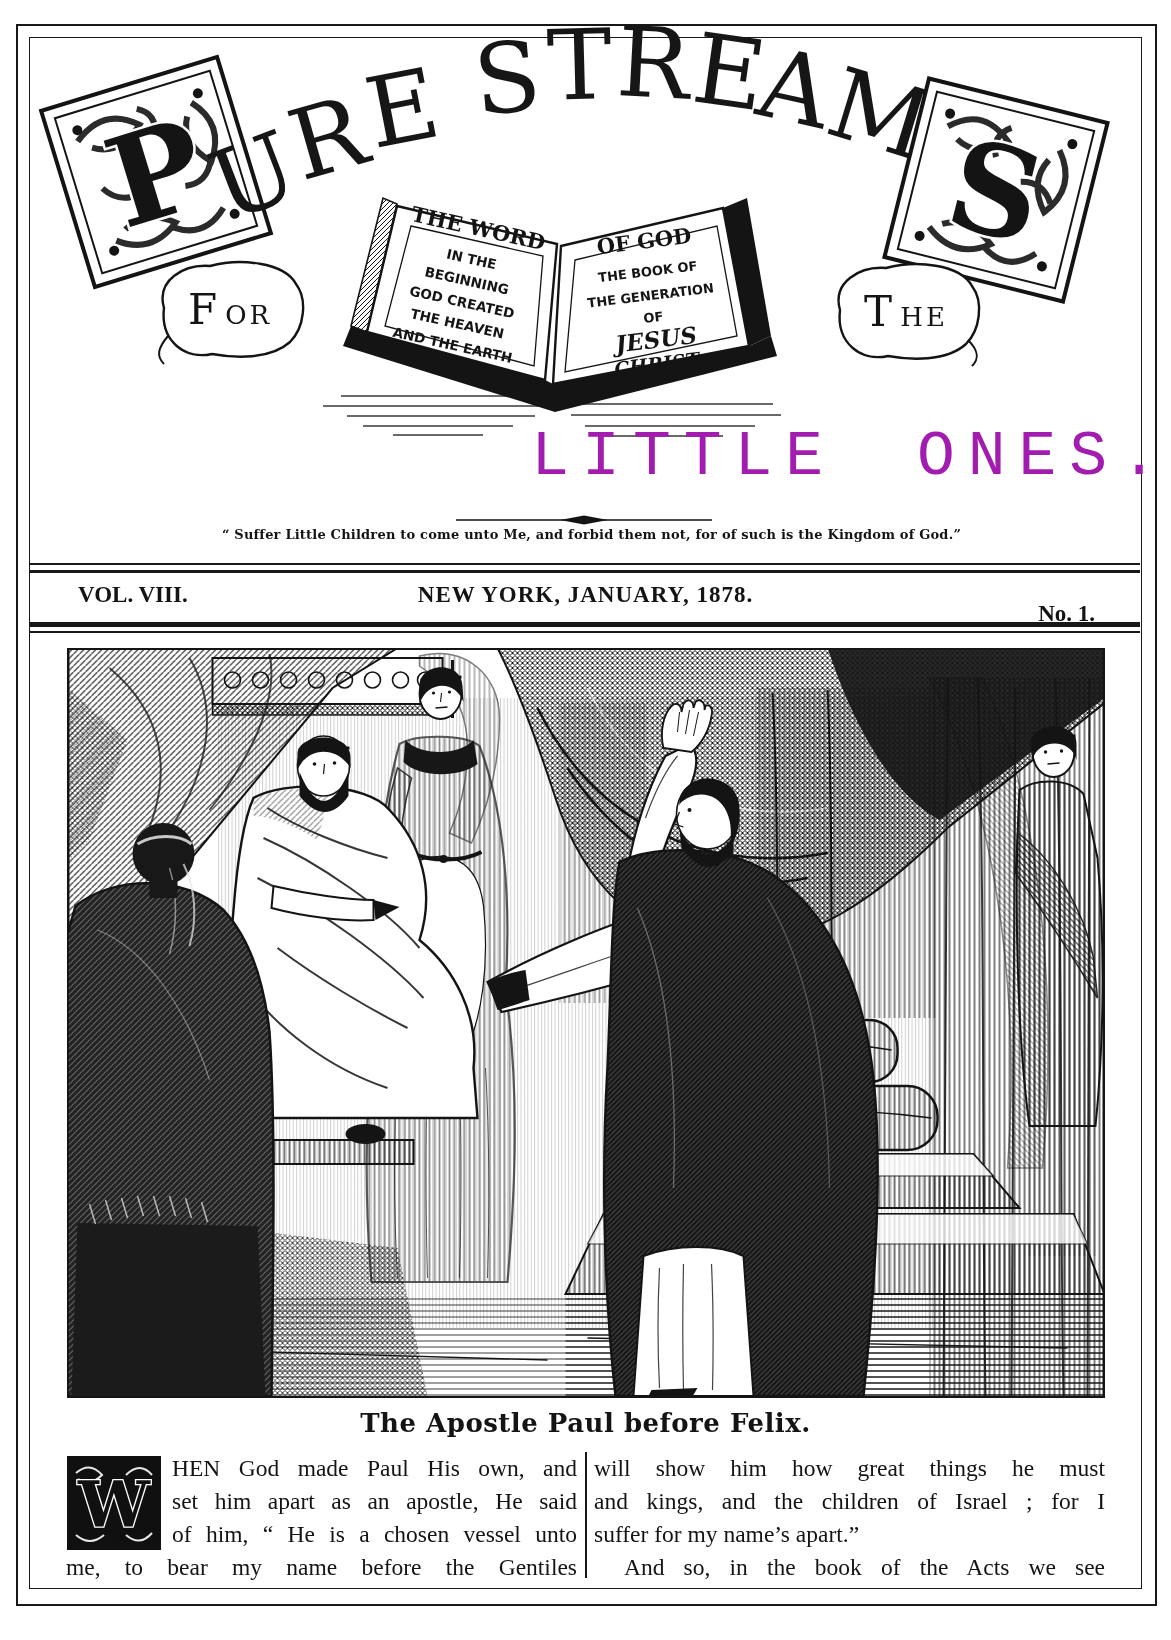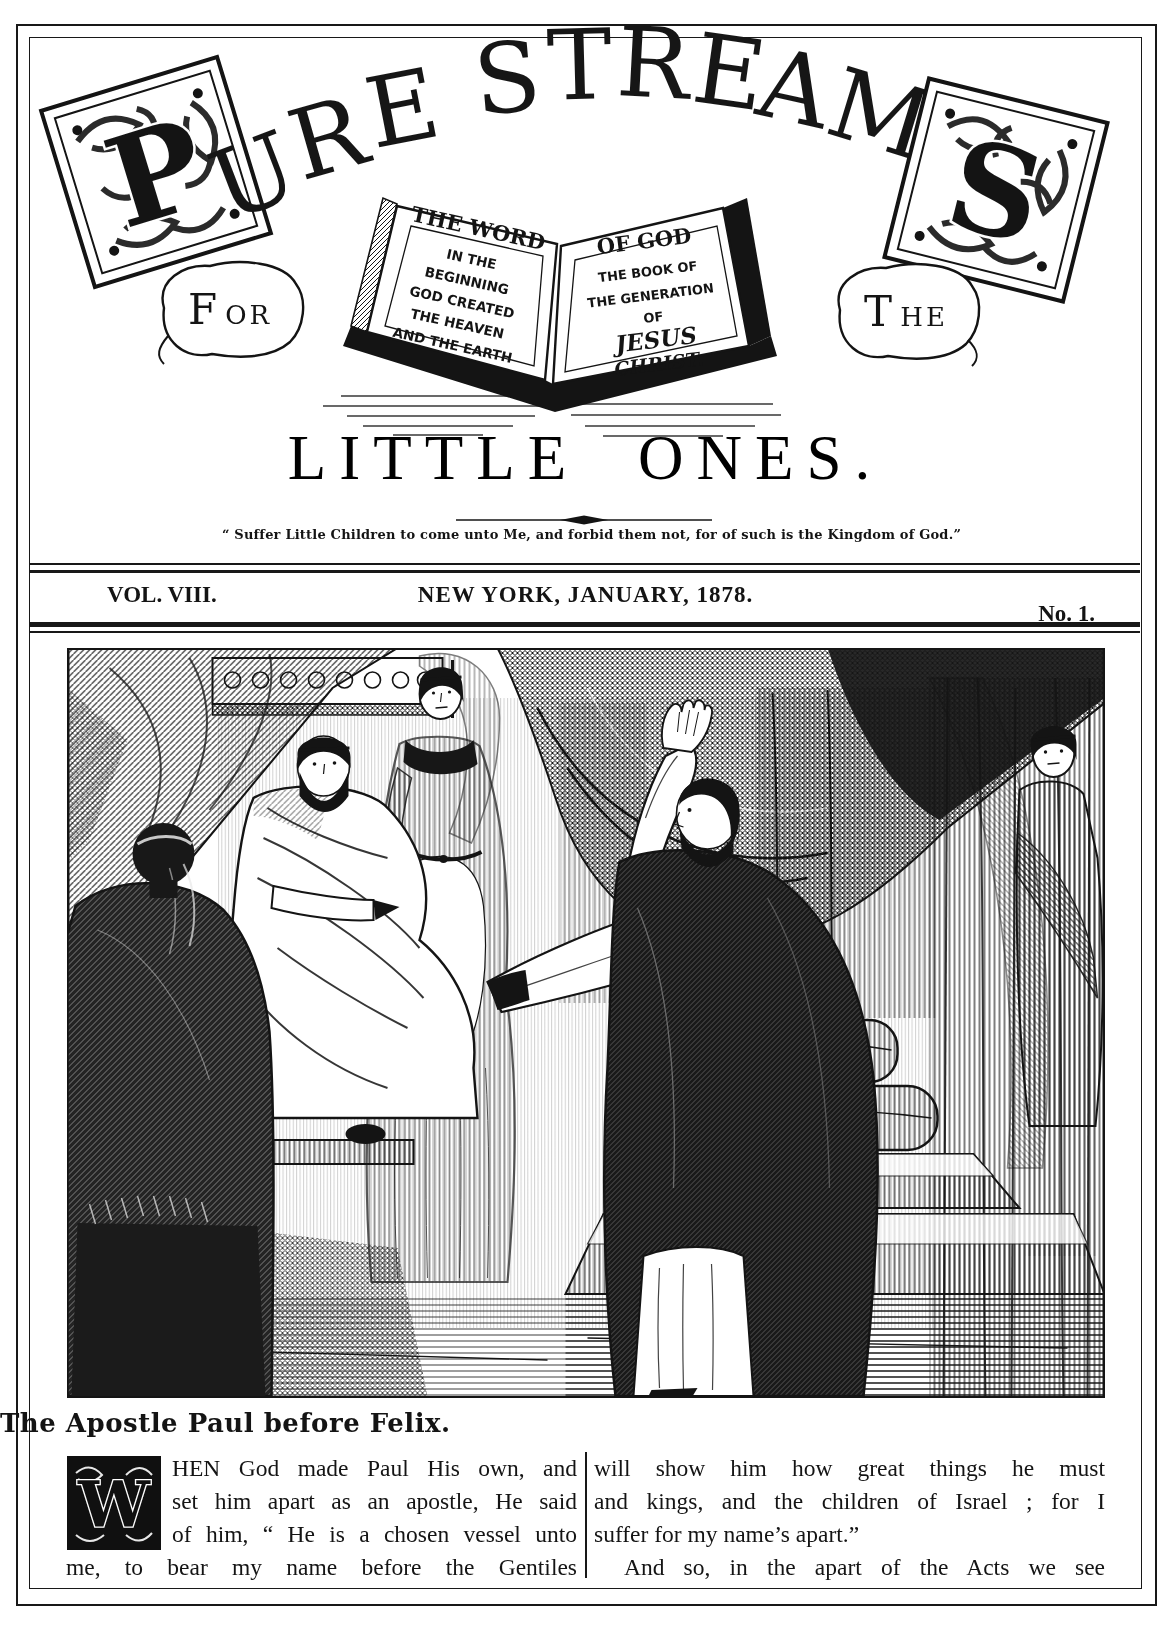--- a/index.html
+++ b/index.html
@@ -20,36 +20,36 @@
   .l3{left:367px;top:60px; transform:rotate(-11deg);}
   .l4{left:474px;top:30px; transform:rotate(-5deg);}
   .l5{left:547px;top:17px; transform:rotate(-1.5deg);}
   .l6{left:617px;top:15px; transform:rotate(3deg);}
   .l7{left:694px;top:24px; transform:rotate(8deg);}
   .l8{left:760px;top:40px; transform:rotate(12.5deg);}
   .l9{left:830px;top:66px; transform:rotate(17deg);}
   .bookart{left:303px;top:168px;width:488px;height:276px;}
   .scrollL{left:150px;top:250px;width:160px;height:122px;}
   .scrollR{left:826px;top:252px;width:160px;height:122px;}
-  .subtitle{left:0;top:422px;width:1171px;text-align:center;font-family:Liberation Serif, serif;
-            font-size:63px;letter-spacing:13px;word-spacing:30px;color:#000000;}
+  .subtitle{left:0;top:422px;width:1171px;text-align:right;font-family:Liberation Mono, monospace;
+            font-size:63px;letter-spacing:13px;word-spacing:30px;color:#a21caf;}
   .divider{left:456px;top:514px;width:256px;height:12px;}
   .quote{left:66px;top:527px;width:1051px;text-align:center;font-family:"DejaVu Serif",serif;
          font-weight:bold;font-size:13px;letter-spacing:0.2px;white-space:nowrap;}
   .rule{background:#181818;}
   .ruleA{left:30px;top:563px;width:1110px;height:1.6px;}
   .ruleB{left:30px;top:570px;width:1110px;height:2.6px;}
   .issue{left:0;top:582px;width:1171px;height:30px;font-weight:bold;font-size:23px;}
-  .issue .vol{position:absolute;left:78px;top:0;margin-left:29px;}
+  .issue .vol{position:absolute;left:78px;top:0;}
   .issue .ctr{position:absolute;left:0;width:100%;text-align:center;top:0;letter-spacing:1px;}
   .issue .num{position:absolute;right:76px;top:0;margin-top:19px;}
   .ruleC{left:30px;top:622px;width:1110px;height:4.5px;}
   .ruleD{left:30px;top:631px;width:1110px;height:1.5px;}
   .engraving{left:67px;top:648px;width:1038px;height:750px;}
-  .caption{left:0;top:1408px;width:1171px;font-family:"DejaVu Serif",serif;
+  .caption{left:0;top:1408px;width:1171px;text-align:center;font-family:"DejaVu Serif",serif;
            font-weight:bold;font-size:26px;letter-spacing:0.5px;}
   .article{left:66px;top:1452px;width:1040px;height:138px;font-size:23.5px;}
   .coldiv{left:585px;top:1452px;width:1.6px;height:126px;background:#181818;}
   .col{position:absolute;top:0;width:511px;}
   .col.c1{left:0;}
   .col.c2{left:528px;}
   .bline{height:33px;line-height:33px;text-align:justify;text-align-last:justify;white-space:normal;}
   .bline.ind{padding-left:106px;}
   .bline.pind{text-indent:30px;}
   .bline.nojust{text-align-last:left;}
@@ -433,17 +433,17 @@
       </svg>
       <div class="bline ind">HEN God made Paul His own, and</div>
       <div class="bline ind">set him apart as an apostle, He said</div>
       <div class="bline ind">of him, “ He is a chosen vessel unto</div>
       <div class="bline">me, to bear my name before the Gentiles</div>
     </div>
     <div class="col c2">
       <div class="bline">will show him how great things he must</div>
       <div class="bline">and kings, and the children of Israel ; for I</div>
       <div class="bline nojust">suffer for my name’s apart.”</div>
-      <div class="bline pind">And so, in the apart of the Acts we see</div>
+      <div class="bline pind">And so, in the book of the Acts we see</div>
     </div>
   </div>
 
 </div>
 
 </body></html>

